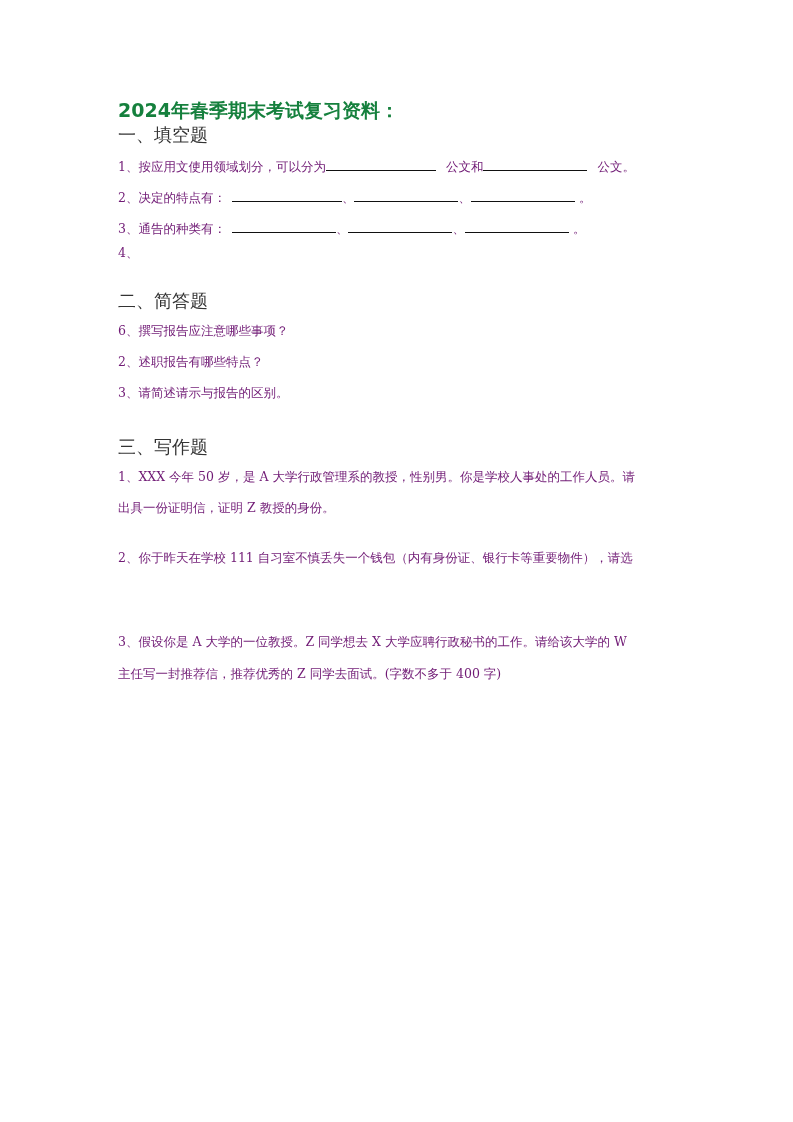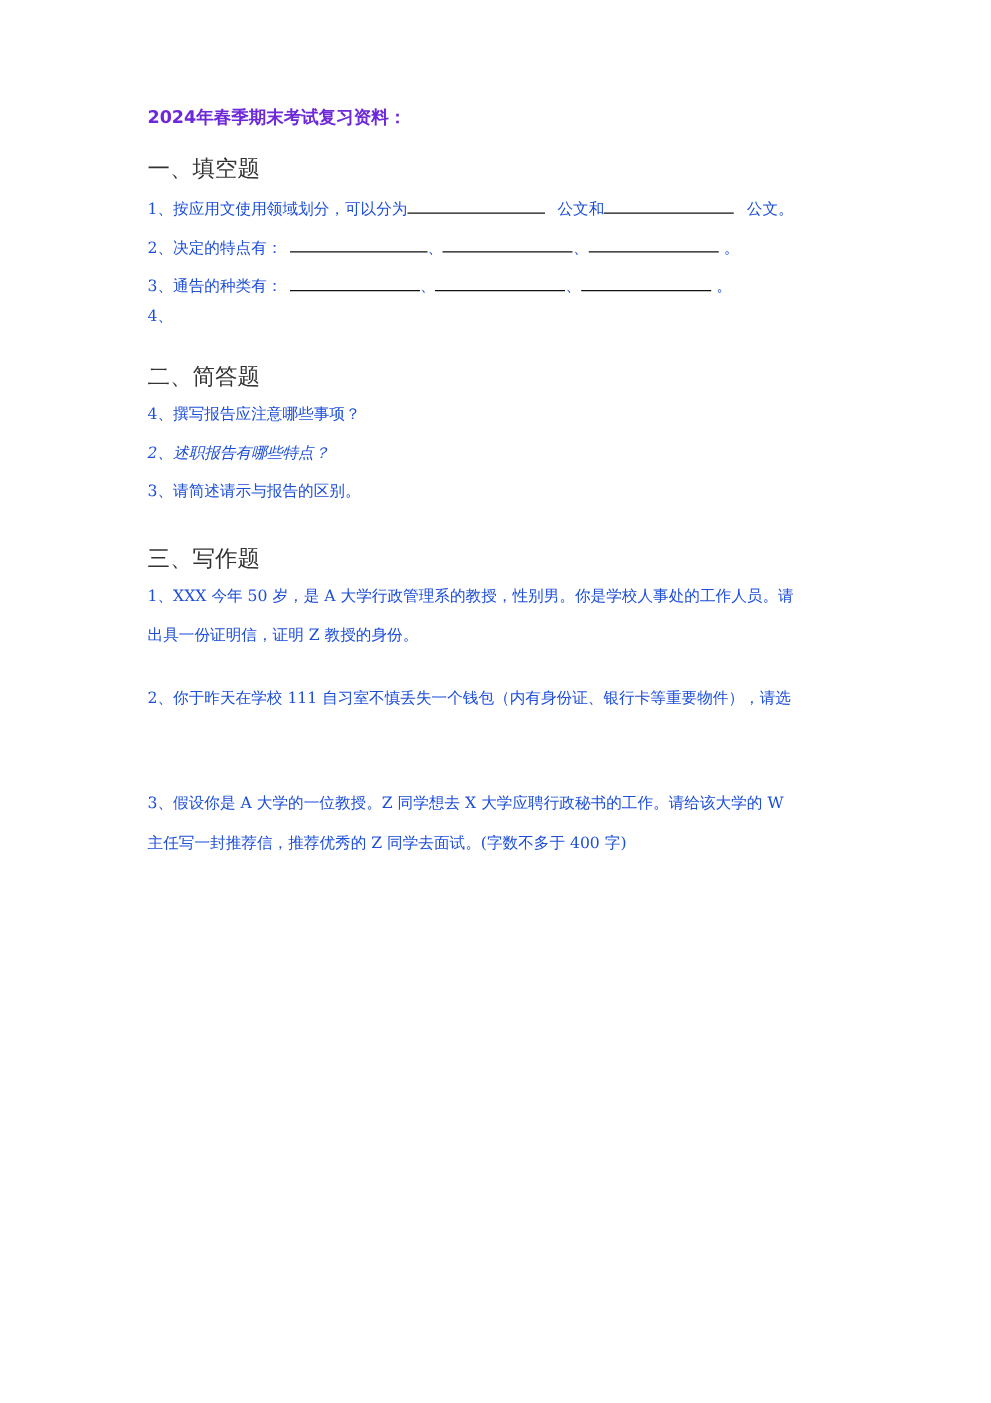--- a/index.html
+++ b/index.html
@@ -1,22 +1,22 @@
 <!DOCTYPE html>
 <html><head>
 <meta charset="utf-8">
 <style>
   html, body { margin: 0; padding: 0; background: #ffffff; }
   body { width: 793px; height: 1122px; position: relative; overflow: hidden;
          font-family: "DejaVu Serif", "Liberation Serif", serif; color: #222; }
   .page { position: absolute; left: 0; top: 0; width: 793px; height: 1122px; }
-  .title { position: absolute; left: 118px; top: 85px; font-family: "DejaVu Sans", "Liberation Sans", sans-serif;
-           font-weight: bold; font-size: 14px; color: #6d28d9; white-space: nowrap; }
+  .title { position: absolute; left: 118px; top: 98px; font-family: "DejaVu Sans", "Liberation Sans", sans-serif;
+           font-weight: bold; font-size: 19px; color: #15803d; white-space: nowrap; }
   .section { position: absolute; left: 118px; font-size: 18px; color: #333; white-space: nowrap; }
-  .line { position: absolute; left: 118px; font-size: 12.5px; color: #1d4ed8; white-space: nowrap; line-height: 18px; }
+  .line { position: absolute; left: 118px; font-size: 12.5px; color: #701a75; white-space: nowrap; line-height: 18px; }
   .blank { display: inline-block; border-bottom: 1px solid #111; height: 14px; vertical-align: baseline; }
   .gap { display: inline-block; }
 </style>
 </head>
 <body>
 
 <div class="page">
 
   <div class="title">2024年春季期末考试复习资料：</div>
 
@@ -32,22 +32,22 @@
 
   <div class="line" style="top:218px;">
     <span>3、通告的种类有：</span><span class="gap" style="width:6px;"></span><span class="blank" style="width:104px;"></span><span>、</span><span class="blank" style="width:104px;"></span><span>、</span><span class="blank" style="width:104px;"></span><span class="gap" style="width:4px;"></span><span>。</span>
   </div>
 
   <div class="line" style="top:244px;">
     <span>4、</span>
   </div>
 
   <div class="section" style="top:289px;">二、简答题</div>
-  <div class="line" style="top:322px;">4、撰写报告应注意哪些事项？</div>
-  <div class="line" style="top:353px;font-style:italic;">2、述职报告有哪些特点？</div>
+  <div class="line" style="top:322px;">6、撰写报告应注意哪些事项？</div>
+  <div class="line" style="top:353px;">2、述职报告有哪些特点？</div>
   <div class="line" style="top:384px;">3、请简述请示与报告的区别。</div>
 
   <div class="section" style="top:435px;">三、写作题</div>
 
   <div class="line" style="top:468px;">1、XXX 今年 50 岁，是 A 大学行政管理系的教授，性别男。你是学校人事处的工作人员。请</div>
   <div class="line" style="top:499px;">出具一份证明信，证明 Z 教授的身份。</div>
 
   <div class="line" style="top:549px;">2、你于昨天在学校 111 自习室不慎丢失一个钱包（内有身份证、银行卡等重要物件），请选</div>
 
   <div class="line" style="top:633px;">3、假设你是 A 大学的一位教授。Z 同学想去 X 大学应聘行政秘书的工作。请给该大学的 W</div>

